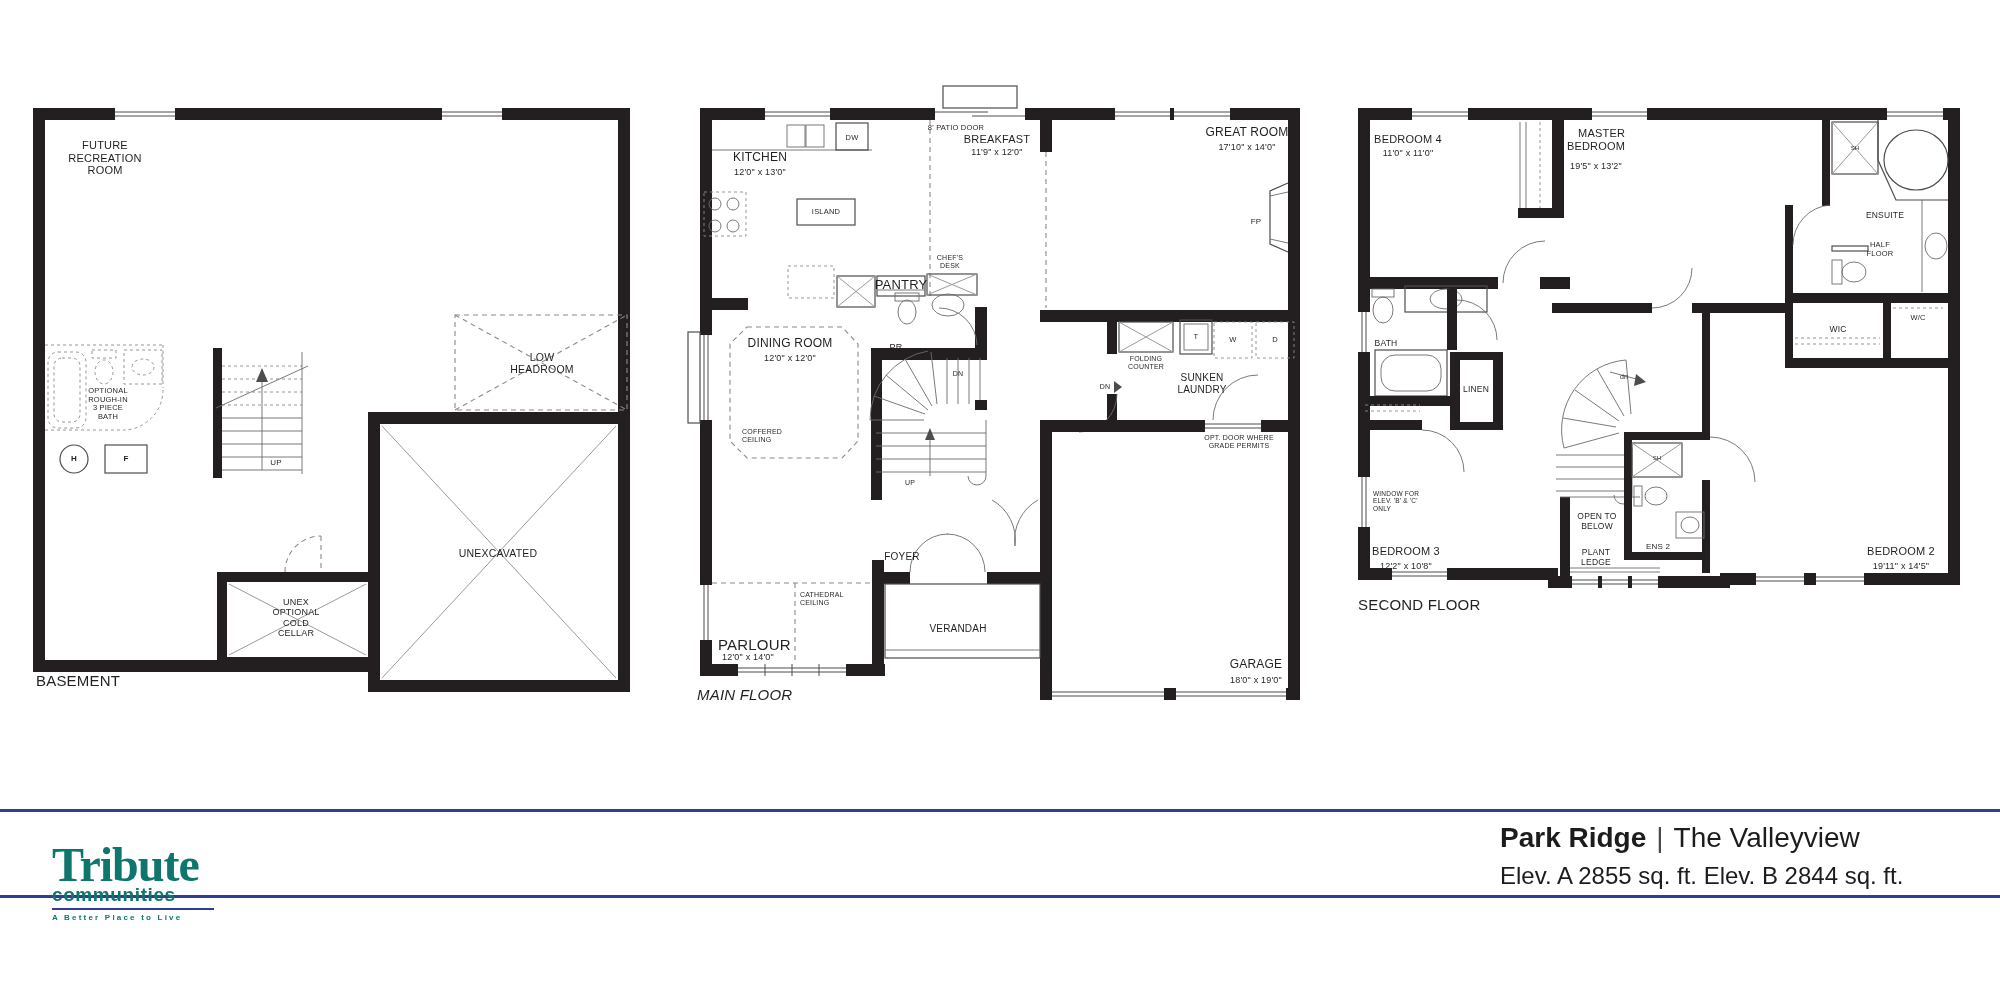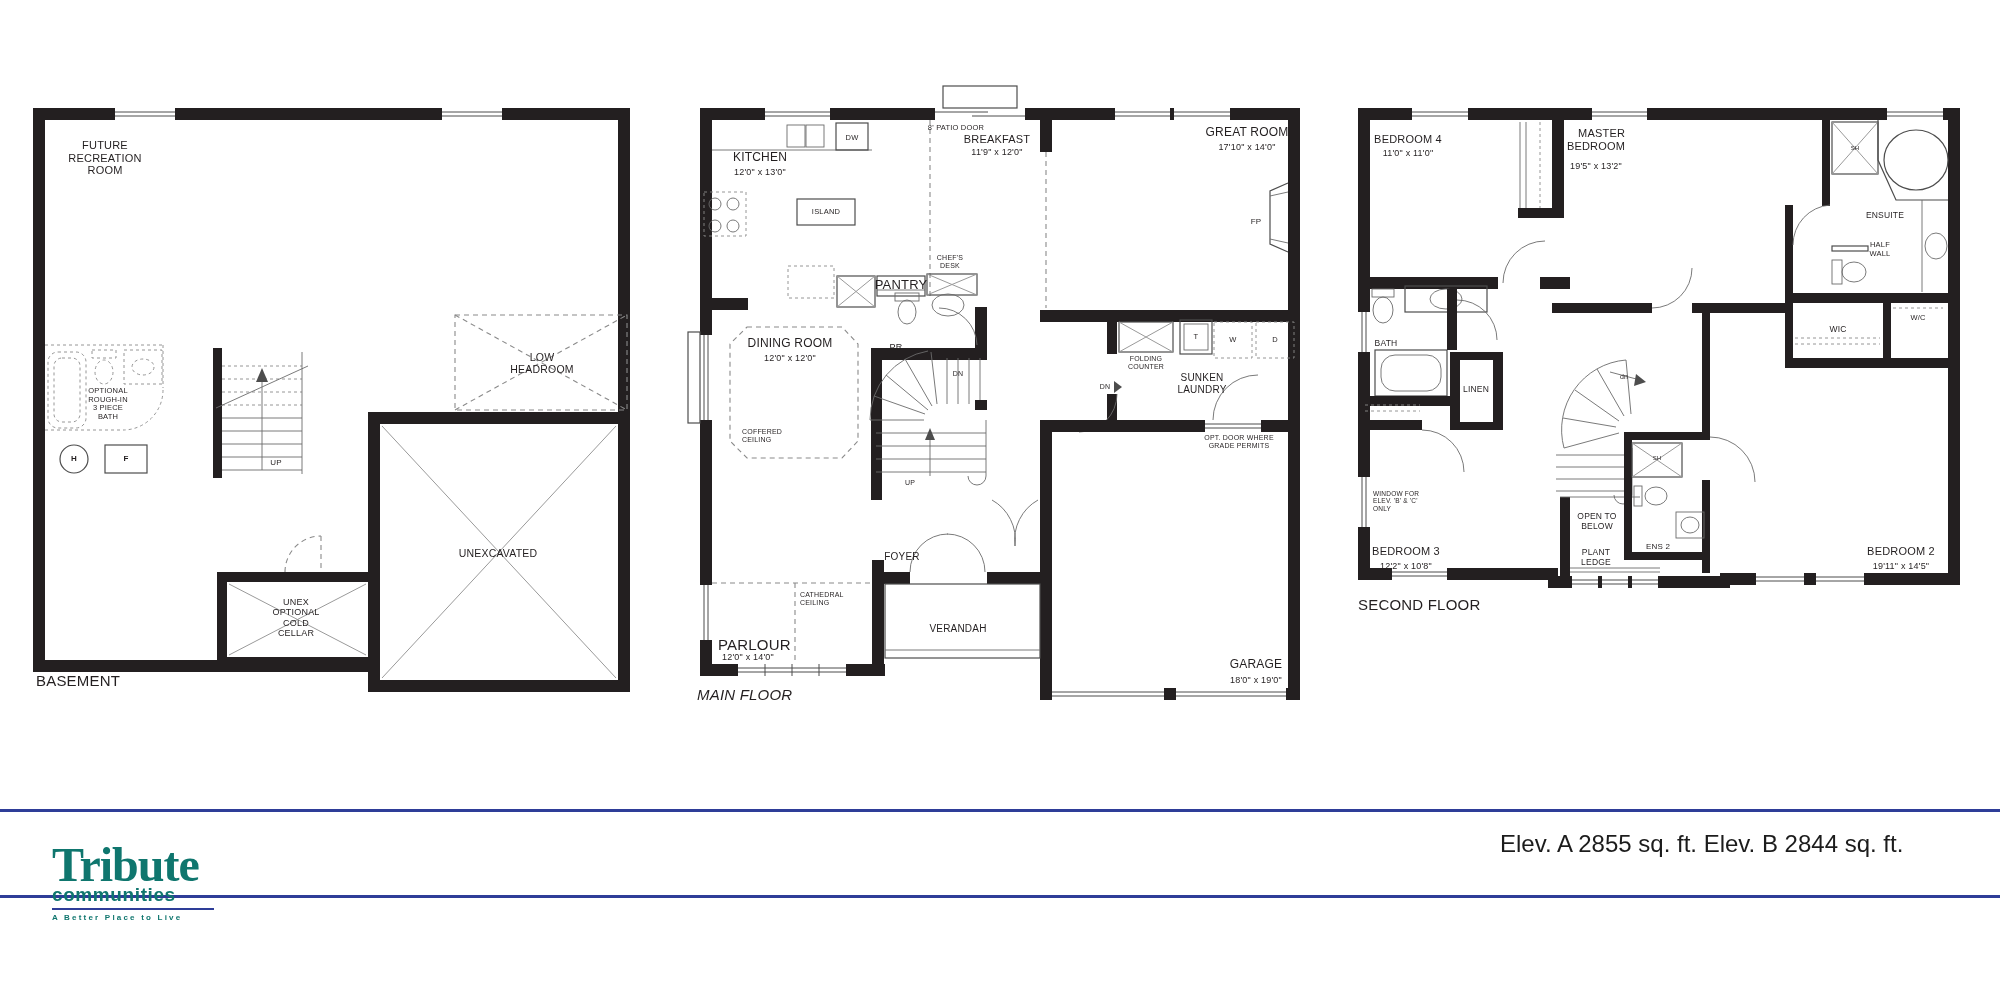--- a/index.html
+++ b/index.html
@@ -507,21 +507,21 @@
       <div class="plan-label" style="left: 1256px; top: 680px; font-size: 9px;">18'0" x 19'0"</div>
       <div class="plan-label left" style="left: 697px; top: 686px; font-size: 15px; font-style: italic;">MAIN FLOOR</div>
       <div class="plan-label" style="left: 1408px; top: 139px; font-size: 11px;">BEDROOM 4</div>
       <div class="plan-label" style="left: 1408px; top: 153px; font-size: 9px;">11'0" x 11'0"</div>
       <div class="plan-label" style="left: 1596px; top: 140px; font-size: 11px; text-align: right;">MASTER
 BEDROOM</div>
       <div class="plan-label" style="left: 1596px; top: 166px; font-size: 9px;">19'5" x 13'2"</div>
       <div class="plan-label" style="left: 1855px; top: 148px; font-size: 6px;">SH</div>
       <div class="plan-label" style="left: 1885px; top: 216px; font-size: 8.5px;">ENSUITE</div>
       <div class="plan-label" style="left: 1880px; top: 250px; font-size: 7.5px;">HALF
-WALL</div>
+FLOOR</div>
       <div class="plan-label" style="left: 1918px; top: 318px; font-size: 7.5px;">W/C</div>
       <div class="plan-label" style="left: 1838px; top: 330px; font-size: 8.5px;">WIC</div>
       <div class="plan-label" style="left: 1386px; top: 344px; font-size: 8.5px;">BATH</div>
       <div class="plan-label" style="left: 1476px; top: 390px; font-size: 8.5px;">LINEN</div>
       <div class="plan-label" style="left: 1624px; top: 377px; font-size: 7px;">dn</div>
       <div class="plan-label left" style="left: 1373px; top: 490px; font-size: 6.5px;">WINDOW FOR
 ELEV. 'B' &amp; 'C'
 ONLY</div>
       <div class="plan-label" style="left: 1406px; top: 551px; font-size: 11px;">BEDROOM 3</div>
       <div class="plan-label" style="left: 1406px; top: 566px; font-size: 9px;">12'2" x 10'8"</div>
@@ -540,16 +540,19 @@
 <div class="rule rule-bottom"></div>
 
 <div class="brand">
   <div class="brand-name">Tribute</div>
   <div class="brand-sub">communities</div>
   <div class="brand-rule"></div>
   <div class="brand-tagline">A Better Place to Live</div>
 </div>
 
 <div class="footer-right">
+  <div class="plan-title-line">
+    <span class="bold">Park Ridge</span><span class="sep">|</span><span>The Valleyview</span>
+  </div>
   <div class="elev-line">Elev. A 2855 sq. ft. Elev. B 2844 sq. ft.</div>
 </div>
 
 </div>
 
 </body></html>

